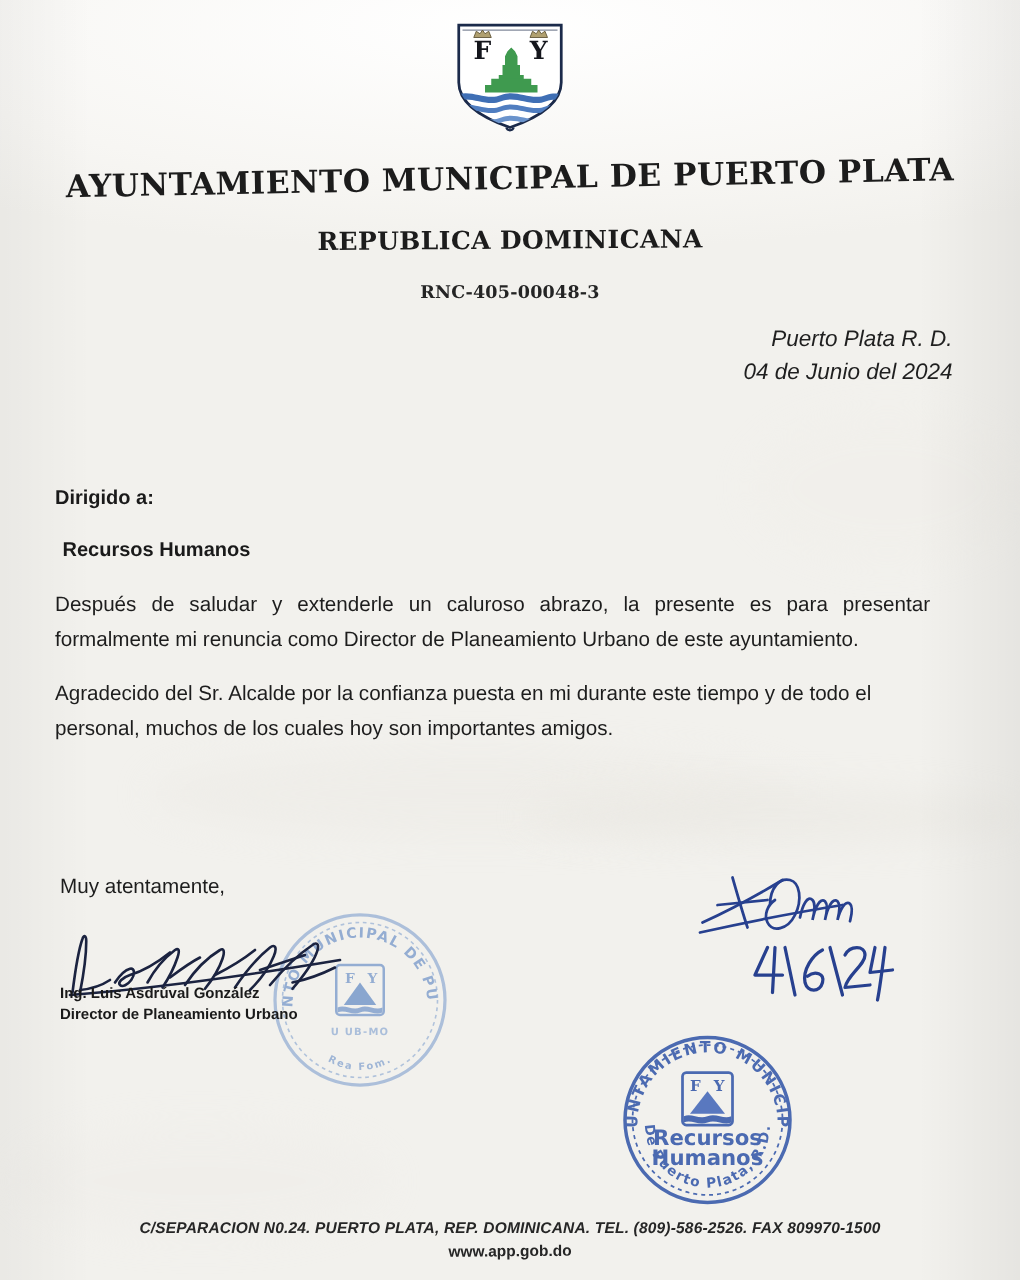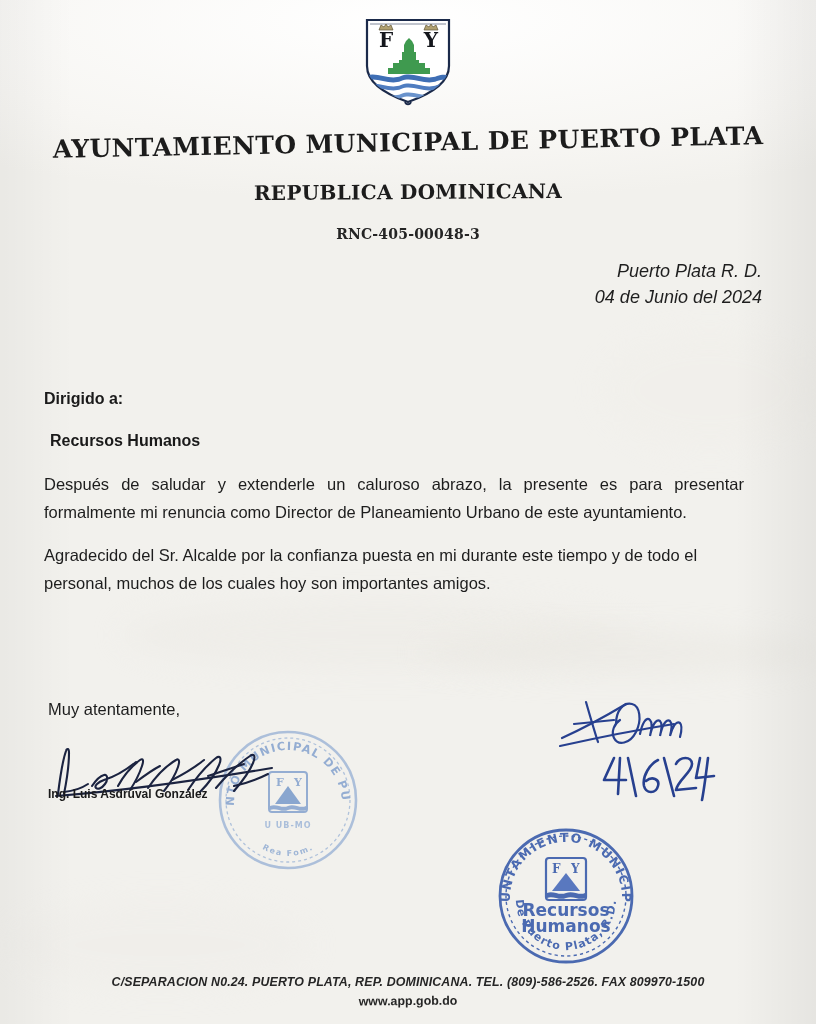--- a/index.html
+++ b/index.html
@@ -252,20 +252,21 @@
       <path d="M140,48 C148,36 158,24 168,16 C172,13 174,16 171,23 C167,33 158,44 152,50"></path>
       <path d="M160,34 L196,22"></path>
       <path d="M168,46 C178,34 190,22 202,14 C206,11 208,14 205,21 C201,31 192,42 186,49"></path>
       <path d="M186,44 C196,42 208,38 220,32"></path>
       <path d="M8,54 C60,50 140,40 224,26"></path>
     </g>
   </svg>
 
   <div class="sig-block">
     <div>Ing. Luis Asdrúval González</div>
+    <div>Director de Planeamiento Urbano</div>
   </div>
 
   <svg class="sig-right" viewBox="0 0 180 60">
     <g fill="none" stroke="#27408f" stroke-width="2.2" stroke-linecap="round">
       <path d="M6,44 C28,34 50,22 70,10"></path>
       <path d="M30,8 C34,22 38,36 42,48"></path>
       <path d="M18,30 L58,26"></path>
       <path d="M60,30 C60,16 68,8 76,10 C84,12 86,26 80,38 C74,50 62,52 58,44 C55,38 58,30 64,26"></path>
       <path d="M84,40 C86,30 90,22 94,26 C97,29 95,38 94,42 C96,32 100,24 104,27 C107,30 105,38 104,42 C106,32 110,24 114,27 C117,30 115,38 114,42 C116,34 120,26 124,29 C127,32 125,39 124,43"></path>
       <path d="M4,52 C40,44 80,36 118,30"></path>

